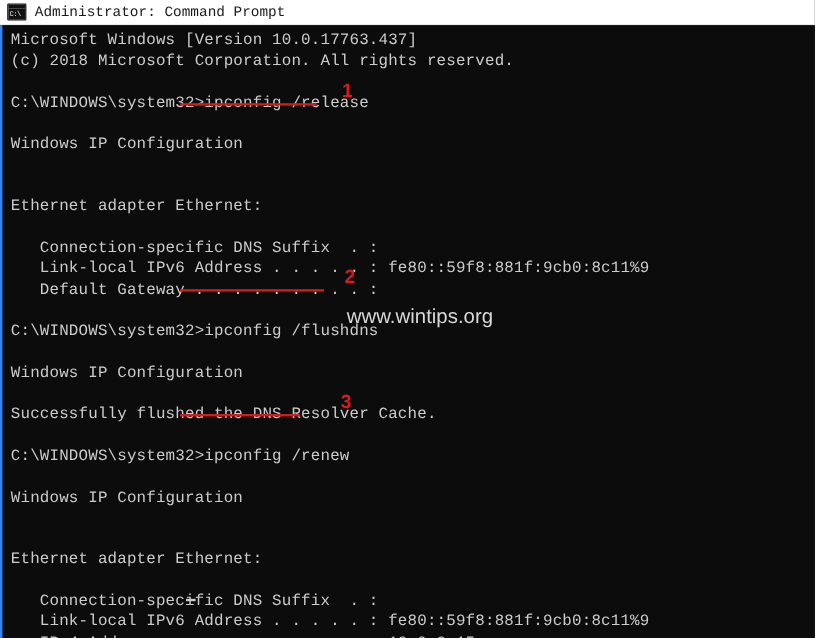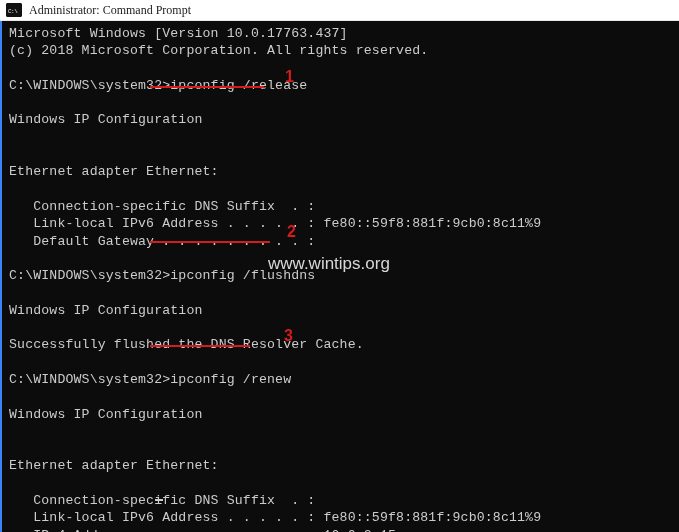--- a/index.html
+++ b/index.html
@@ -65,21 +65,21 @@
     color: #f4f4f4;
     font-family: "Liberation Mono", monospace;
     font-size: 6px;
     line-height: 9px;
     text-align: left;
     padding-left: 1px;
     box-sizing: border-box;
     letter-spacing: -0.5px;
   }
   #titlebar-text {
-    font-family: Liberation Serif, serif;
+    font-family: Liberation Mono, monospace;
     font-size: 12px;
     color: #1a1a1a;
     white-space: nowrap;
     line-height: 21px;
   }
 
   
   #console {
     position: absolute;
     left: 0;
@@ -193,16 +193,16 @@
 
     <div class="annot-underline" style="left:148px; top:65px; width:114px;"></div>
     <span class="annot-num" style="left:283px; top:48px;">1</span>
 
     <div class="annot-underline" style="left:148px; top:220px; width:120px;"></div>
     <span class="annot-num" style="left:285px; top:203px;">2</span>
 
     <div class="annot-underline" style="left:148px; top:324px; width:100px;"></div>
     <span class="annot-num" style="left:282px; top:307px;">3</span>
 
-    <span id="watermark" style="left:266px; top:234px;">www.wintips.org</span>
+    <span id="watermark" style="left:287px; top:234px;">www.wintips.org</span>
   </div>
 
 </div>
 
 </body></html>

